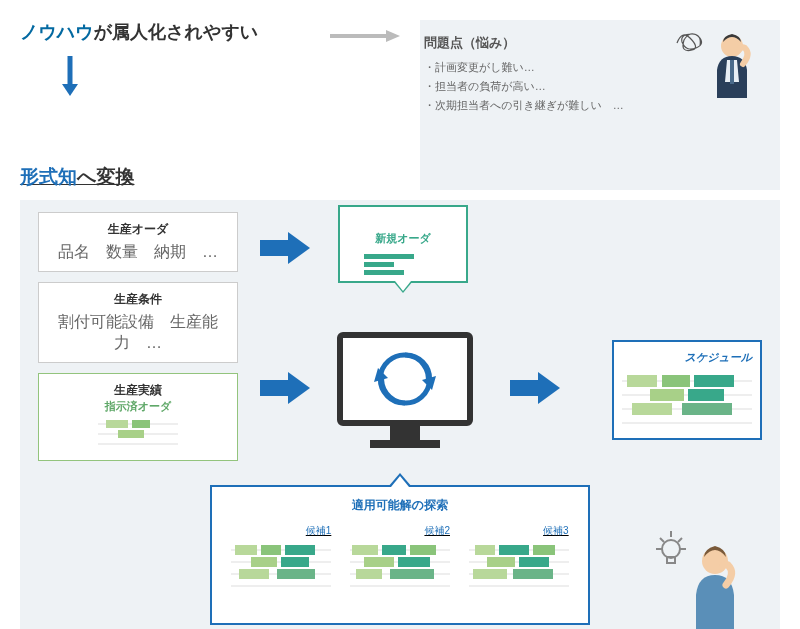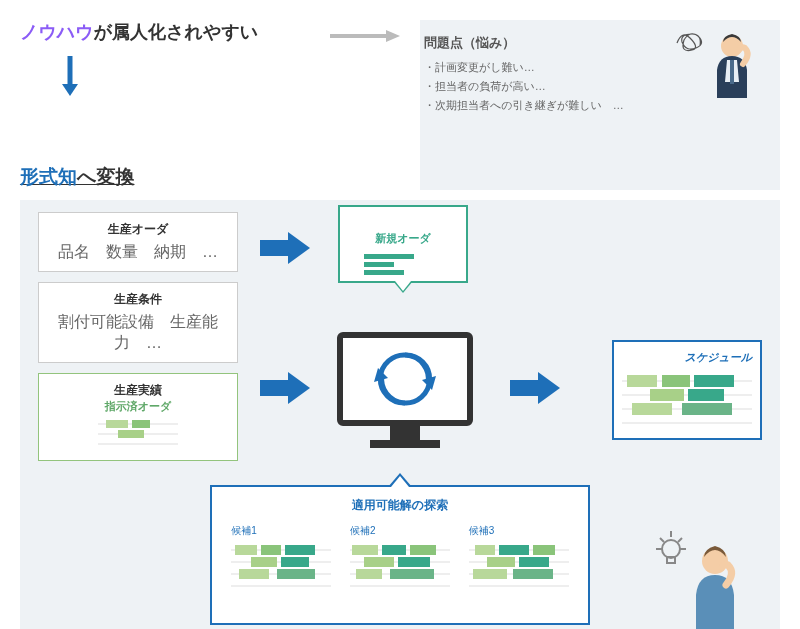--- a/index.html
+++ b/index.html
@@ -1,20 +1,20 @@
 <!DOCTYPE html>
 <html><head>
 <meta charset="utf-8">
 <style>
 * { box-sizing: border-box; margin: 0; padding: 0; }
 body { font-family: "Hiragino Sans", "Meiryo", sans-serif; width: 800px; height: 629px; background: #fff; position: relative; }
 .header { display: flex; gap: 20px; padding: 20px 20px 0 20px; }
 .left-col { flex: 0 0 280px; }
 .headline1 { font-size: 18px; font-weight: bold; color: #333; }
-.headline1 .blue { color: #8b5cf6; }
+.headline1 .blue { color: #0369a1; }
 .headline2 { font-size: 19px; font-weight: bold; color: #333; margin-top: 64px; text-decoration: underline; }
 .headline2 .blue { color: #1e6fb8; }
 .arrow-down { margin: 12px 0 0 40px; }
 .arrow-right-gray { margin: 8px 0 0 10px; }
 .problem-box { flex: 1; background: #eef2f5; padding: 14px 4px; position: relative; }
 .problem-title { font-size: 13px; font-weight: bold; color: #555; margin-bottom: 8px; }
 .problem-item { font-size: 11px; color: #666; margin: 4px 0; }
 .person1 { position: absolute; right: 20px; top: 10px; }
 .scribble { position: absolute; right: 70px; top: 8px; }
 .main { background: #eef2f5; margin: 10px 20px 0 20px; padding: 18px; height: 475px; position: relative; }
@@ -33,21 +33,21 @@
 .speech-tail::after { content: ""; position: absolute; top: -12px; left: -8px; border-left: 8px solid transparent; border-right: 8px solid transparent; border-top: 10px solid #fff; }
 .monitor { position: absolute; left: 310px; top: 130px; }
 .arrow-block { position: absolute; }
 .sched-box { position: absolute; right: 18px; top: 140px; width: 150px; height: 100px; background: #fff; border: 2px solid #1e6fb8; padding: 8px; }
 .sched-title { color: #1e6fb8; font-size: 11px; font-weight: bold; text-align: right; margin-bottom: 8px; font-style: italic; }
 .search-box { position: absolute; left: 190px; top: 285px; width: 380px; height: 140px; background: #fff; border: 2px solid #1e6fb8; padding: 10px; }
 .search-title { color: #1e6fb8; font-size: 12px; font-weight: bold; text-align: center; }
 .search-tail { position: absolute; left: 50%; top: -14px; transform: translateX(-50%); width: 0; height: 0; border-left: 12px solid transparent; border-right: 12px solid transparent; border-bottom: 14px solid #1e6fb8; }
 .search-tail::after { content: ""; position: absolute; top: 3px; left: -9px; border-left: 9px solid transparent; border-right: 9px solid transparent; border-bottom: 11px solid #fff; }
 .cands { display: flex; justify-content: space-around; margin-top: 10px; }
-.cand { text-align: left; }
+.cand { text-align: right; text-decoration: underline; }
 .cand-title { color: #1e6fb8; font-size: 10px; margin-bottom: 6px; }
 .person2 { position: absolute; right: 30px; bottom: 10px; }
 .bulb { position: absolute; right: 90px; bottom: 100px; }
 </style>
 </head>
 <body>
 
 <div class="header">
   <div class="left-col">
     <div class="headline1">

